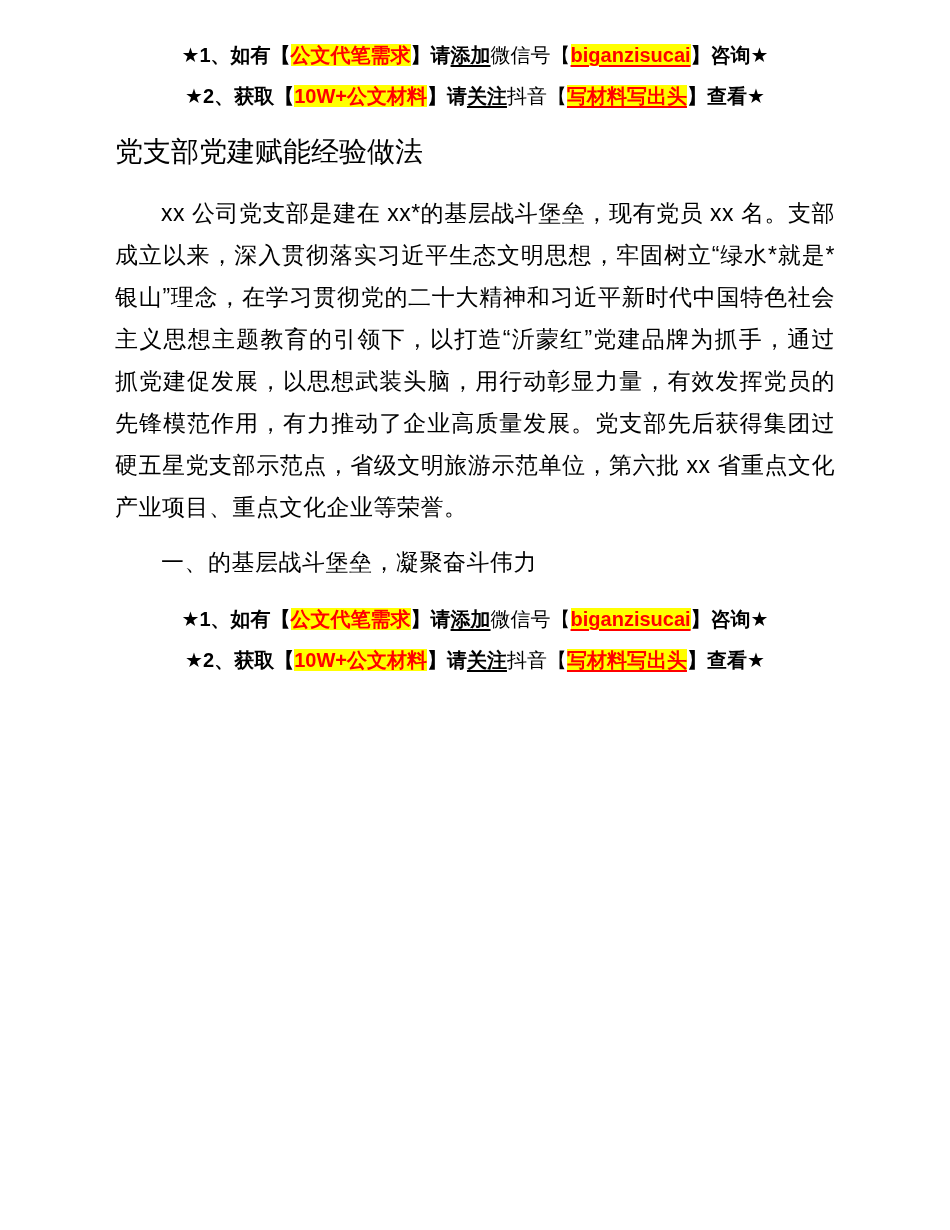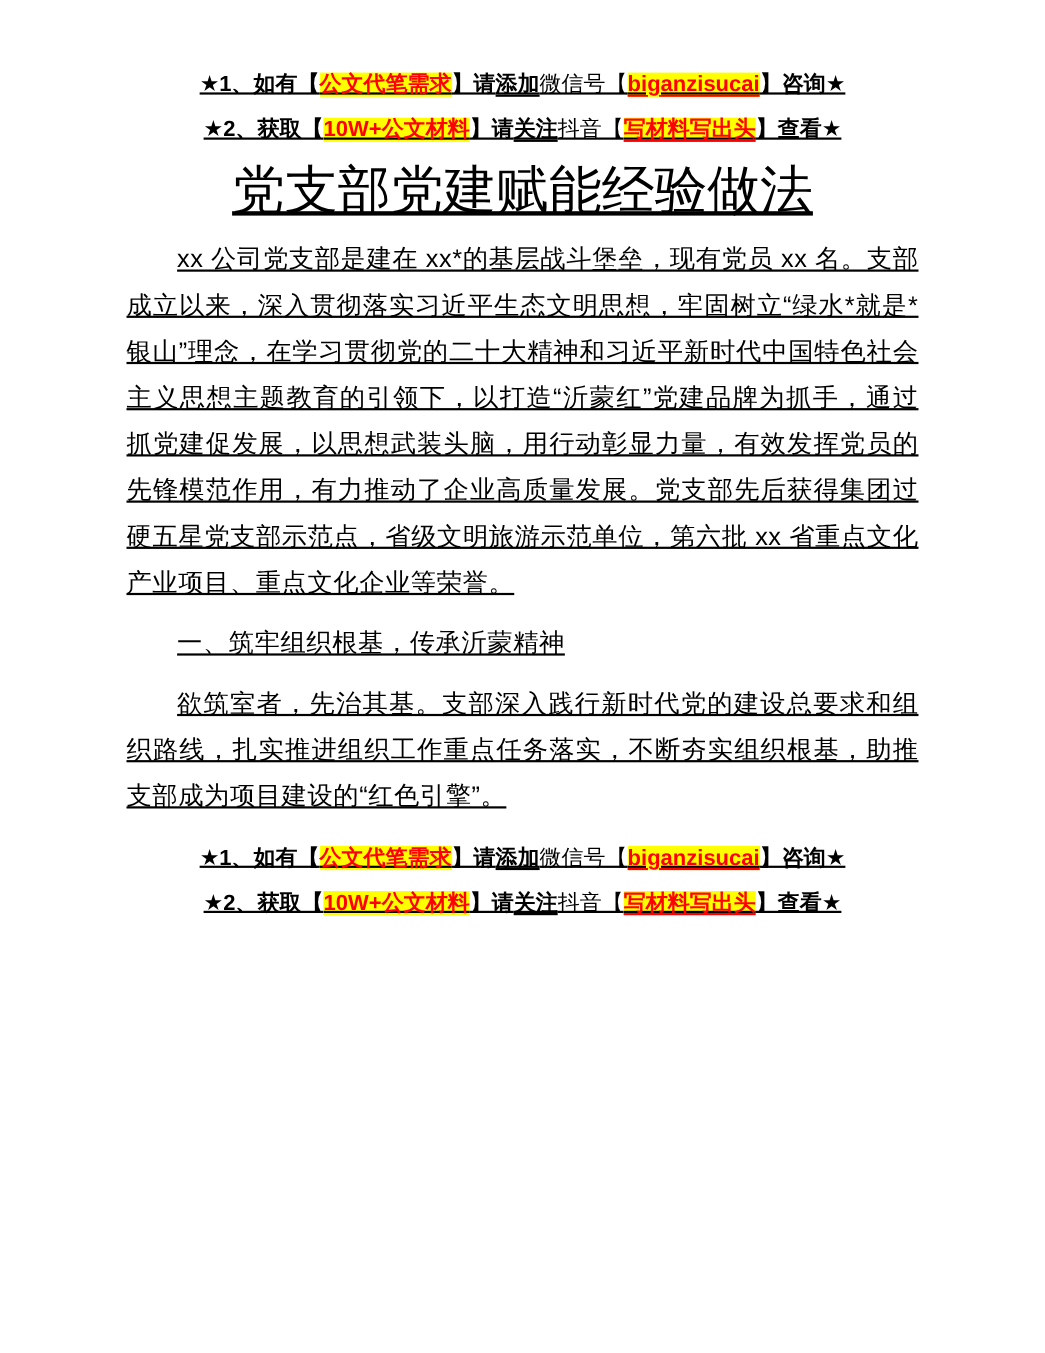--- a/index.html
+++ b/index.html
@@ -5,26 +5,25 @@
   html, body {
     margin: 0;
     padding: 0;
     background: #ffffff;
   }
   .page {
     position: relative;
     width: 950px;
     height: 1018px;
     box-sizing: border-box;
-    padding: 57px 115px 0 115px;
+    padding: 35px 115px 0 115px;
     background: var(--page-bg, #ffffff);
     color: var(--ink, #000000);
     font-family: "Liberation Sans", "DejaVu Sans", sans-serif;
     overflow: hidden;
-    text-decoration: underline;
   }
   .promo-line {
     margin: 0;
     font-size: 20px;
     line-height: 41px;
     font-weight: bold;
     text-align: center;
     white-space: nowrap;
     letter-spacing: 0px;
   }
@@ -33,24 +32,24 @@
   .hl {
     background: var(--hl, #ffff00);
     color: var(--red, #ff0000);
   }
   .u {
     text-decoration: underline;
     text-underline-offset: 3px;
   }
   .doc-title {
     margin: 8px 0 0 0;
-    font-size: 48px;
+    font-size: 28px;
     line-height: 54px;
     font-weight: normal;
-    text-align: center;
+    text-align: left;
   }
   .para {
     margin: 13px 0 0 0;
     font-size: 23px;
     line-height: 42px;
     text-align: justify;
     text-indent: 2em;
     letter-spacing: 0.5px;
   }
 </style>
@@ -65,23 +64,22 @@
     </p>
     <p class="promo-line">
       <span>★2、获取【</span><span class="hl">10W+公文材料</span><span>】请</span><span class="u">关注</span><span class="rw">抖音【</span><span class="hl u">写材料写出头</span><span>】查看★</span>
     </p>
   </div>
 
   <h1 class="doc-title">党支部党建赋能经验做法</h1>
 
   <p class="para">xx 公司党支部是建在 xx*的基层战斗堡垒，现有党员 xx 名。支部成立以来，深入贯彻落实习近平生态文明思想，牢固树立“绿水*就是*银山”理念，在学习贯彻党的二十大精神和习近平新时代中国特色社会主义思想主题教育的引领下，以打造“沂蒙红”党建品牌为抓手，通过抓党建促发展，以思想武装头脑，用行动彰显力量，有效发挥党员的先锋模范作用，有力推动了企业高质量发展。党支部先后获得集团过硬五星党支部示范点，省级文明旅游示范单位，第六批 xx 省重点文化产业项目、重点文化企业等荣誉。</p>
 
-  <p class="para">一、筑牢组织根基，传承沂蒙精神</p>
+  <p class="para">一、的基层战斗堡垒，凝聚奋斗伟力</p>
 
-  <p class="para">欲筑室者，先治其基。支部深入践行新时代党的建设总要求和组织路线，扎实推进组织工作重点任务落实，不断夯实组织根基，助推支部成为项目建设的“红色引擎”。</p>
 
 
   <div class="promo-footer">
     <p class="promo-line">
       <span>★1、如有【</span><span class="hl">公文代笔需求</span><span>】请</span><span class="u">添加</span><span class="rw">微信号【</span><span class="hl u">biganzisucai</span><span>】咨询★</span>
     </p>
     <p class="promo-line">
       <span>★2、获取【</span><span class="hl">10W+公文材料</span><span>】请</span><span class="u">关注</span><span class="rw">抖音【</span><span class="hl u">写材料写出头</span><span>】查看★</span>
     </p>
   </div>

